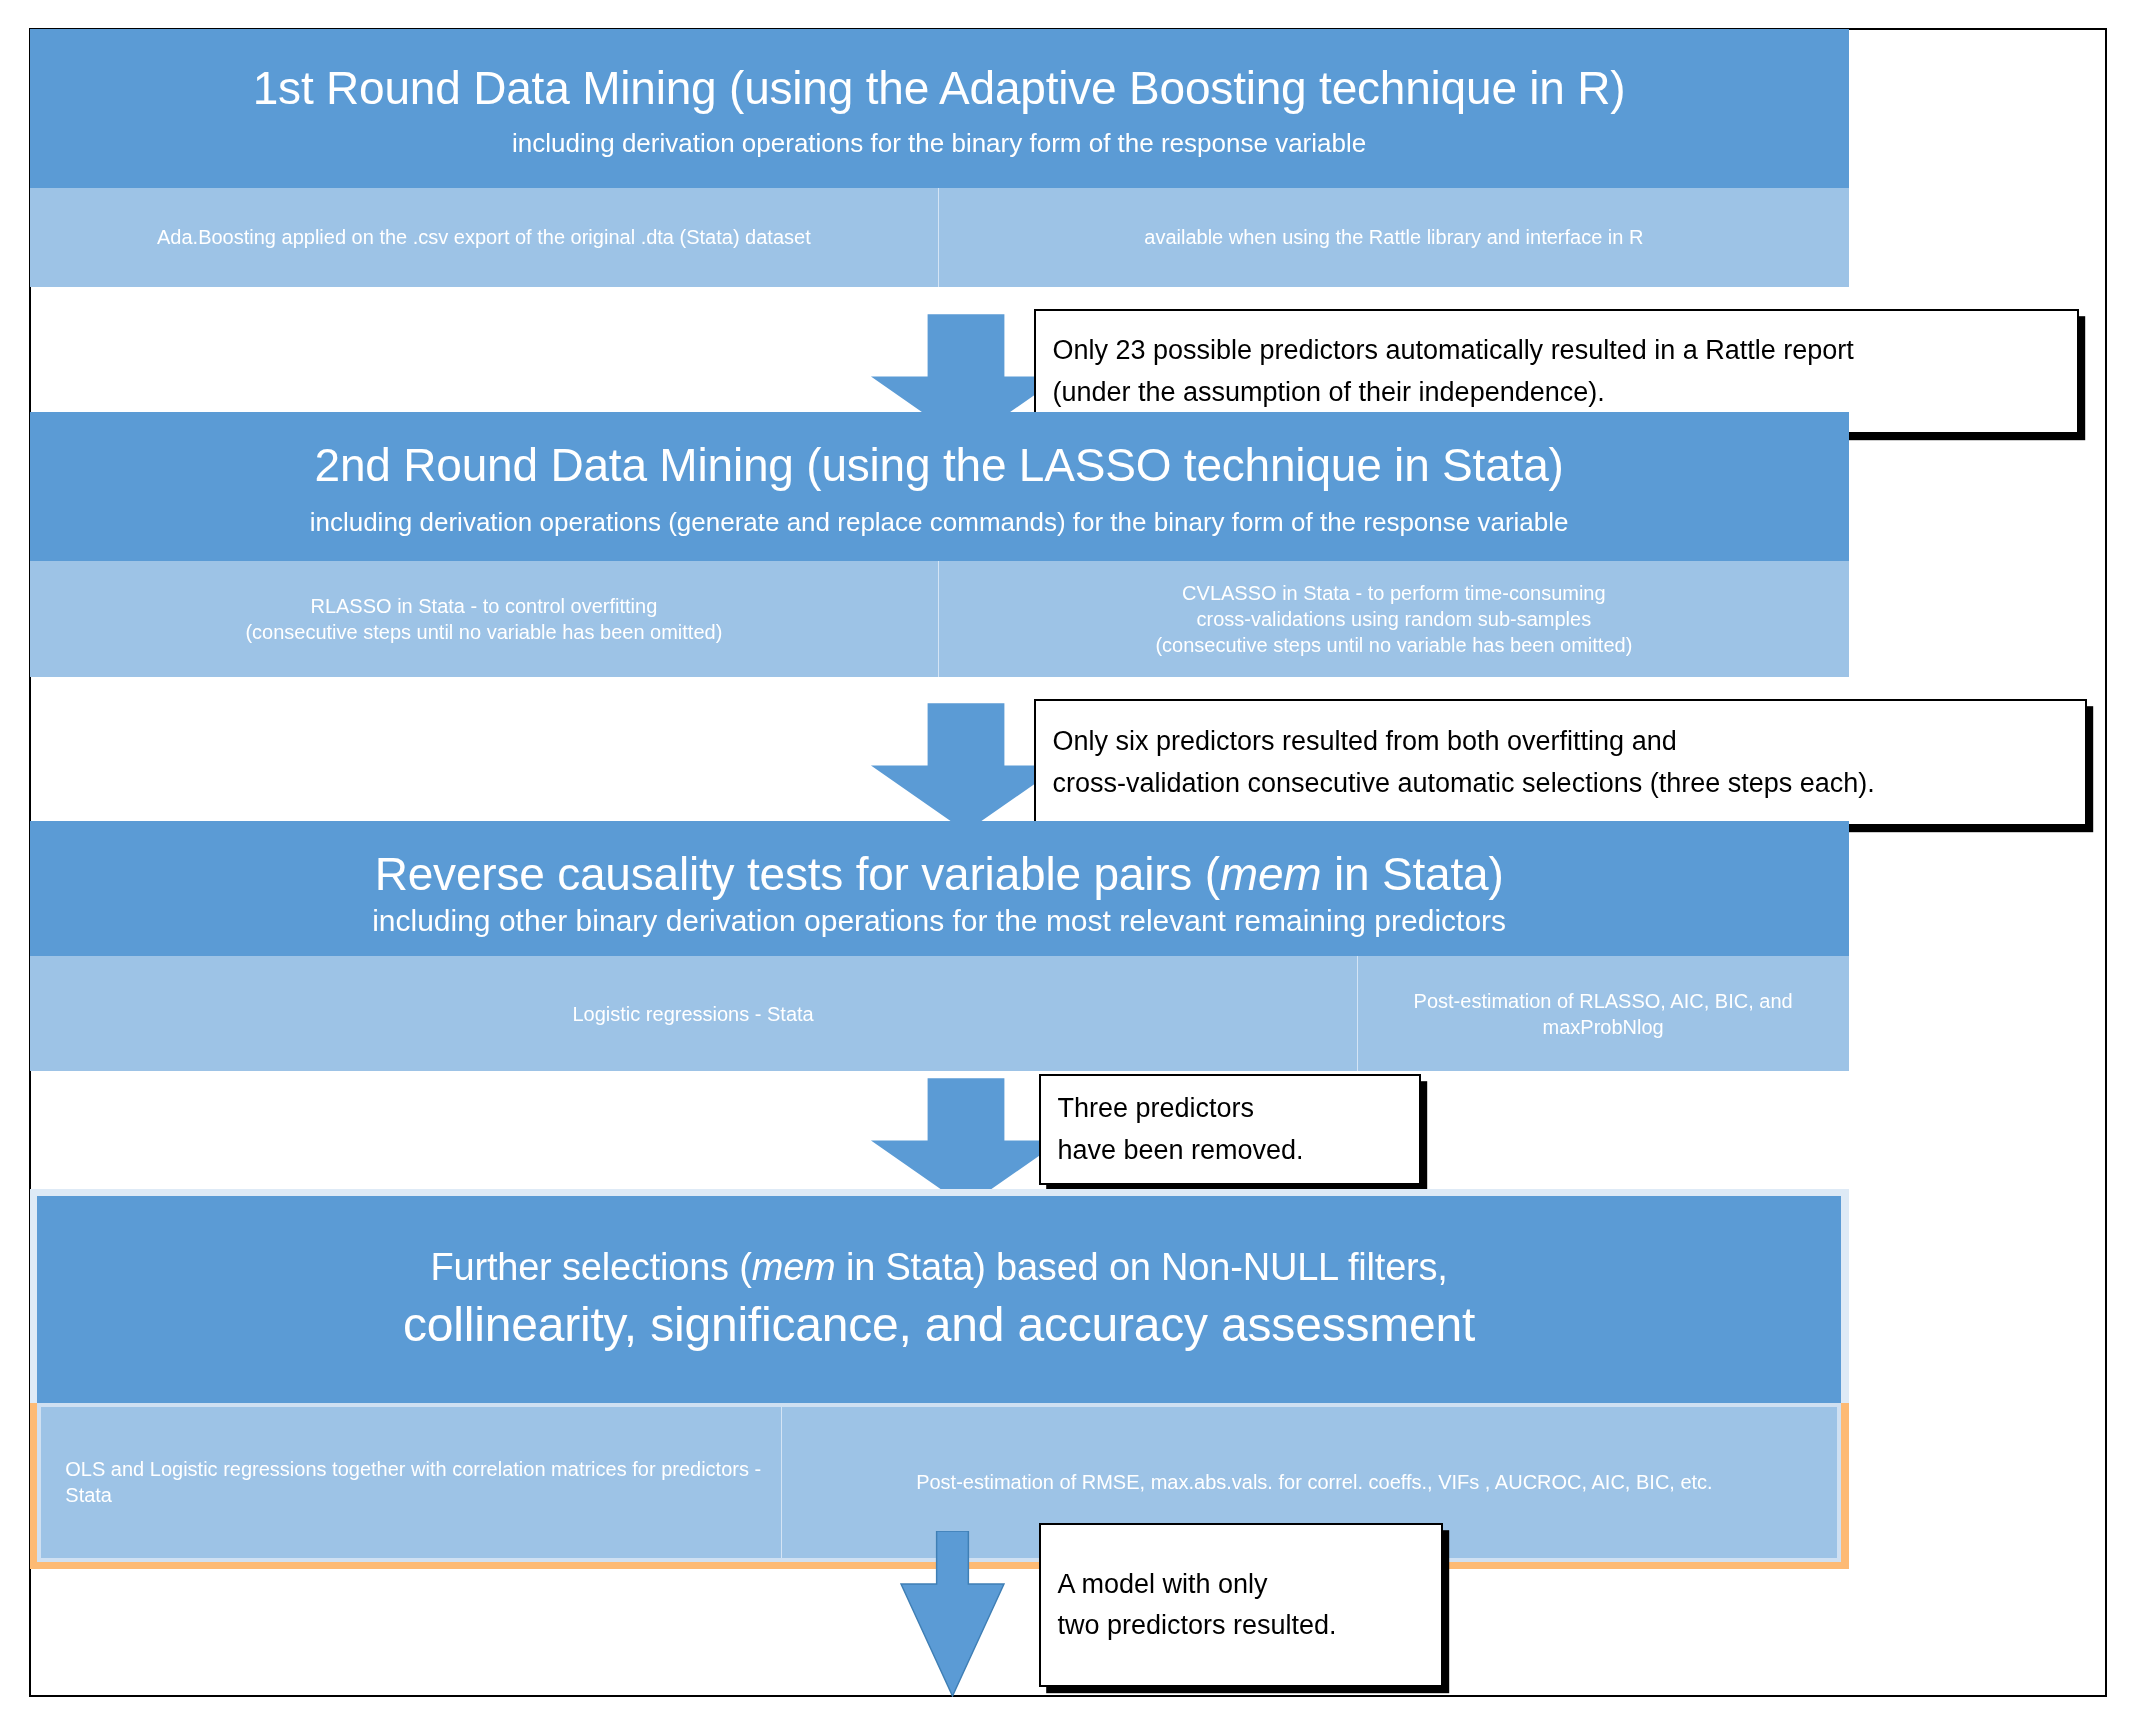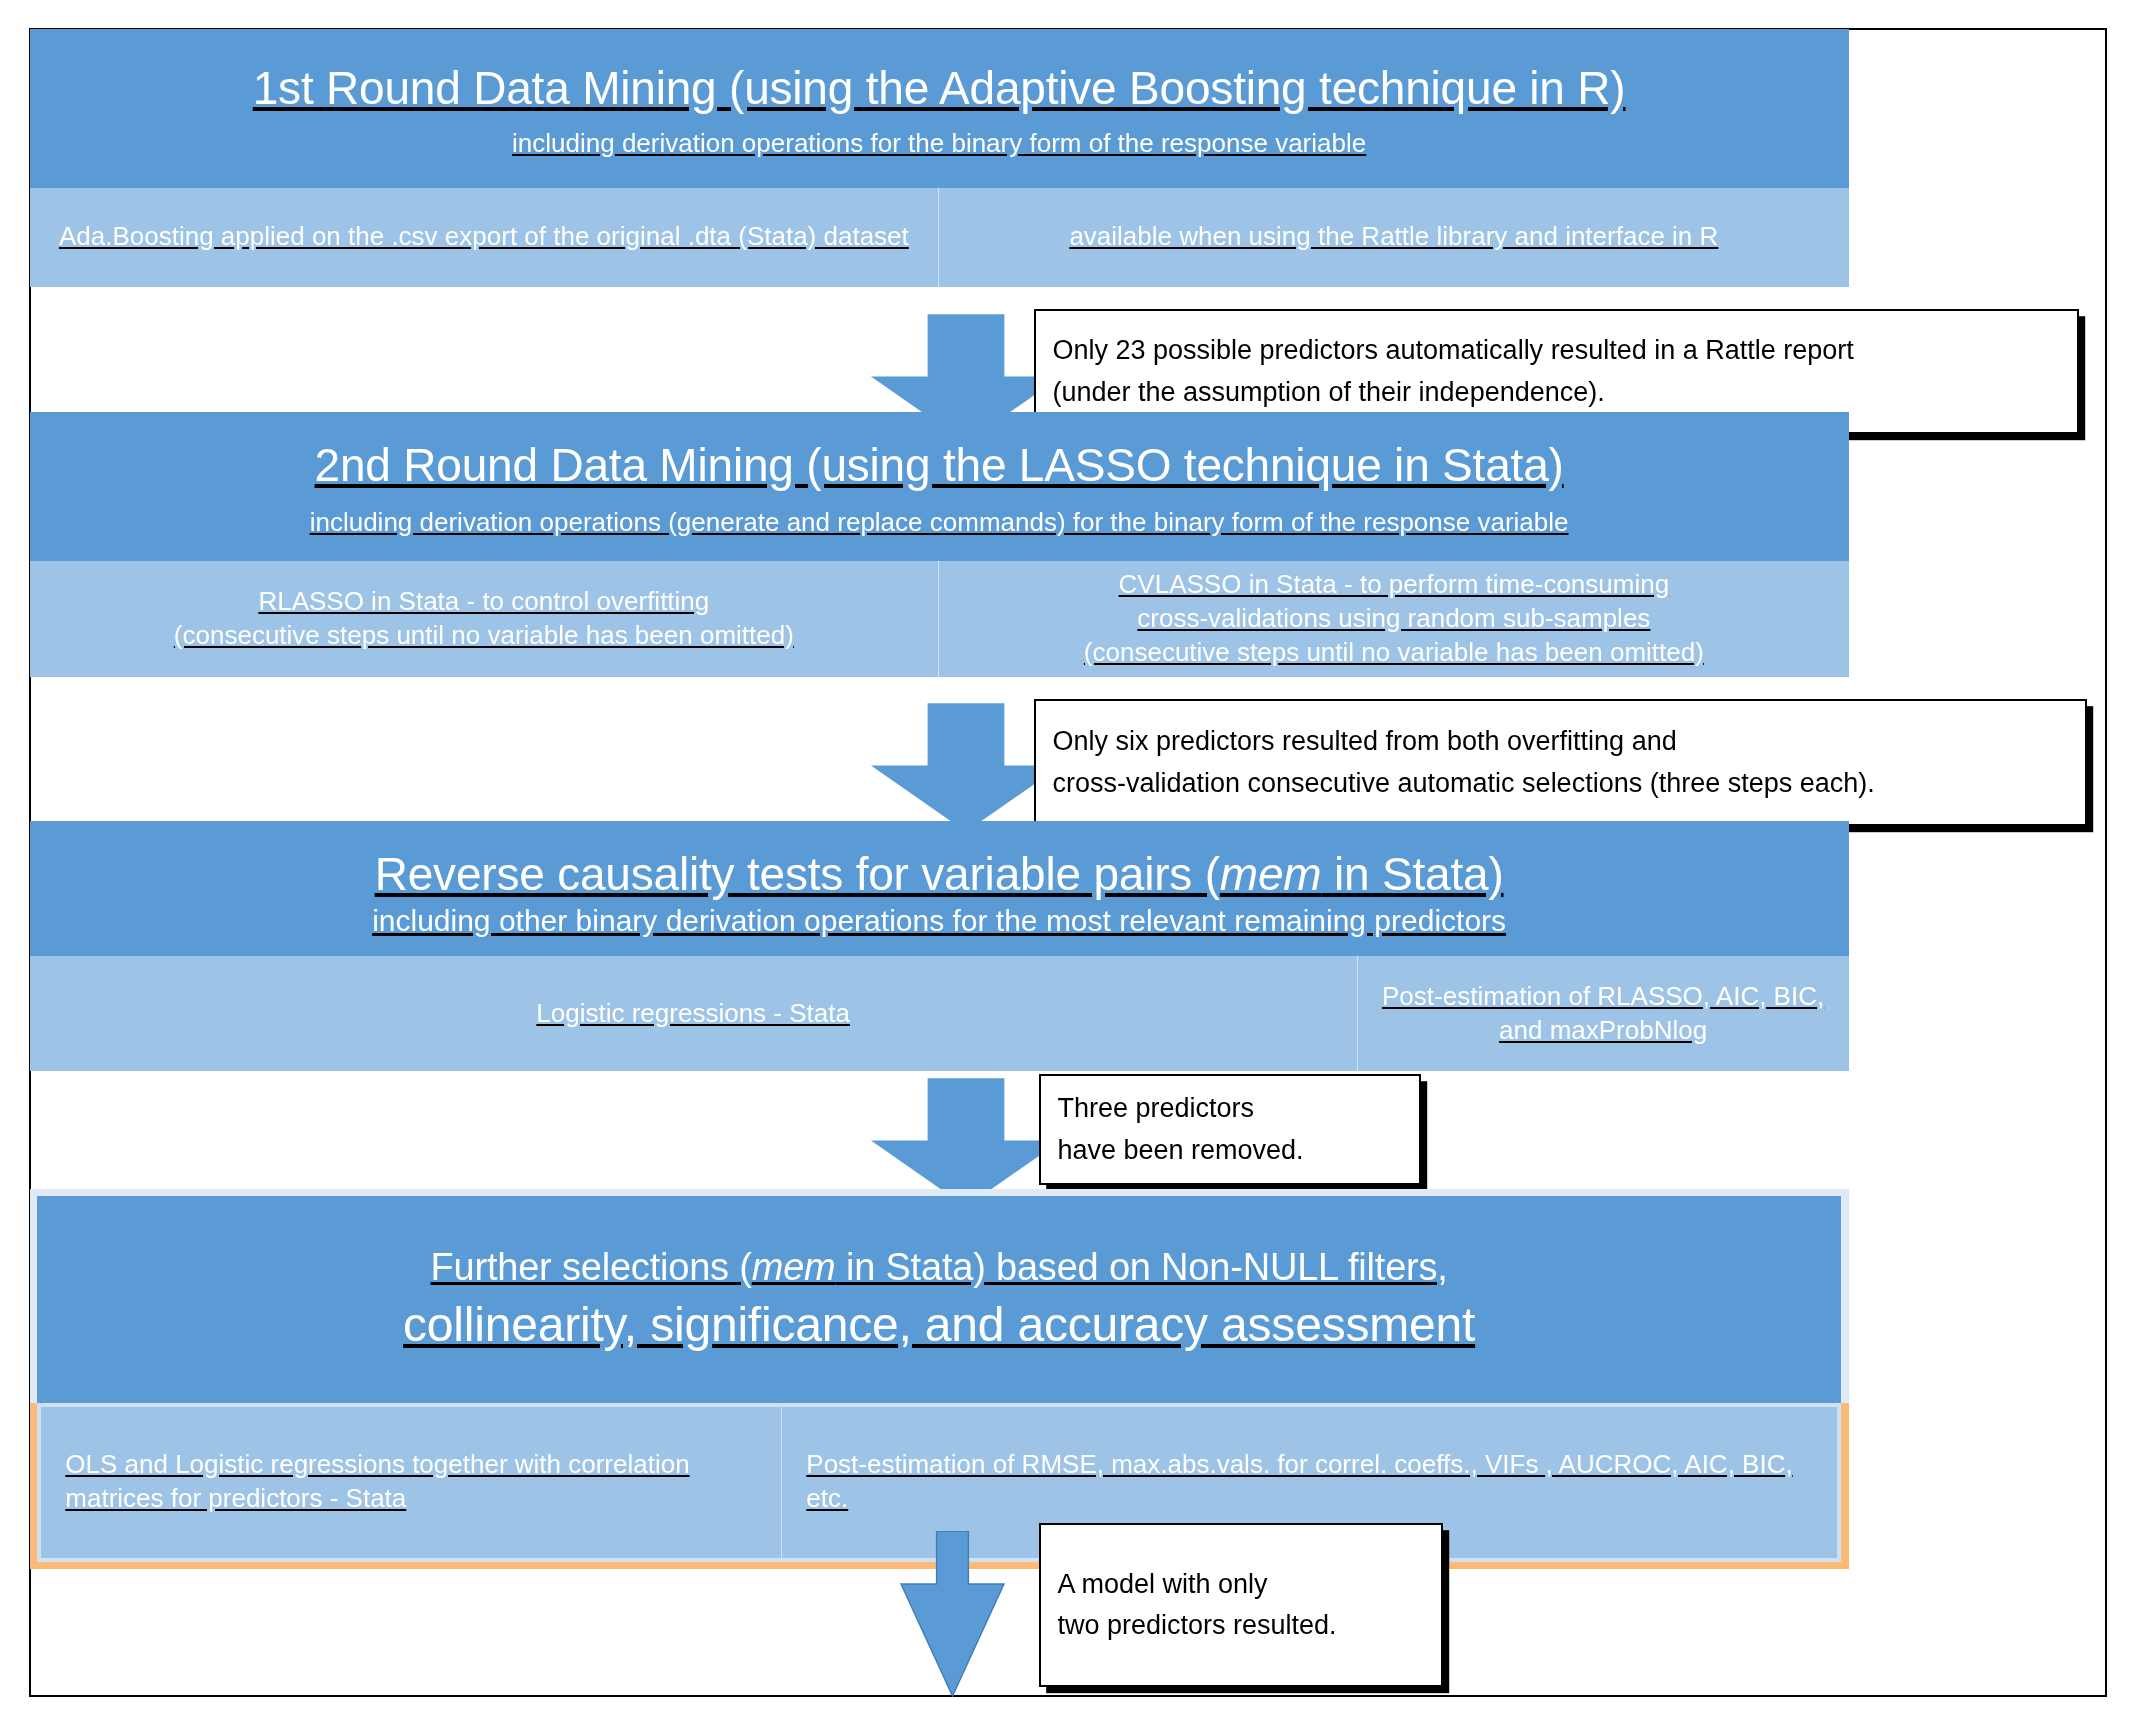--- a/index.html
+++ b/index.html
@@ -9,21 +9,21 @@
     -webkit-font-smoothing:none;
   }
   #frame{
     position:absolute;
     left:29px;top:28px;
     width:2078px;height:1669px;
     border:2.9px solid #000;
     box-sizing:border-box;
     background:#fff;
   }
-  .stage{position:absolute;text-decoration:underline;}
+  .stage{position:absolute;}
 
   
   .hdr{
     background:#5B9BD5;
     color:#fff;
     box-sizing:border-box;
     display:flex;flex-direction:column;
     align-items:center;justify-content:center;
     text-align:center;
   }
@@ -43,21 +43,21 @@
   .sub{
     background:#9DC3E6;
     display:flex;
     box-sizing:border-box;
     color:#fff;
   }
   .sub .cell{
     flex:1 1 50%;
     display:flex;align-items:center;justify-content:center;
     text-align:center;
-    font-size:26px;line-height:1.30;
+    font-size:20px;line-height:1.30;
     padding:2.9px 14.4px;
     box-sizing:border-box;
   }
   .sub .cell.left{border-right:1.9px solid #d4e4f5;}
   .sub.framed{
     border:4.8px solid #cfe0f2;
     background:#9DC3E6;
   }
 
   

